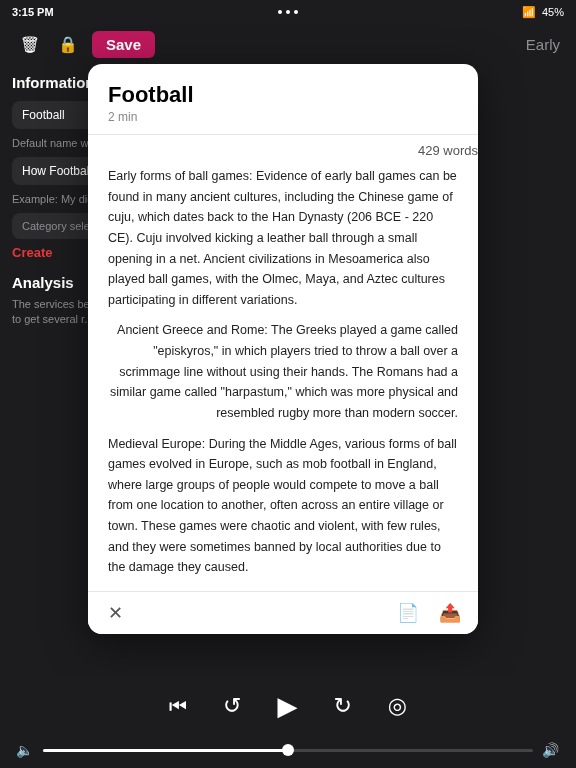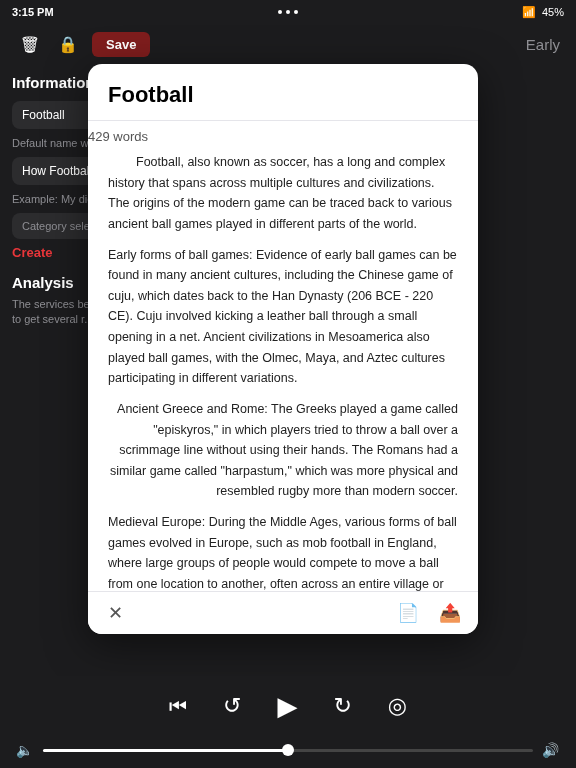--- a/index.html
+++ b/index.html
@@ -58,26 +58,26 @@
       align-items: center;
       gap: 10px;
     }
     .toolbar-icon {
       width: 28px; height: 28px;
       display: flex; align-items: center; justify-content: center;
       color: #fff;
       font-size: 16px;
     }
     .save-btn {
-      background: #7f1d1d;
+      background: #be185d;
       color: #fff;
       border: none;
       border-radius: 6px;
       padding: 5px 14px;
-      font-size: 13px;
+      font-size: 15px;
       font-weight: 600;
       cursor: pointer;
     }
     .cancel-btn {
       color: #8e8e93;
       background: none;
       border: none;
       font-size: 15px;
       cursor: pointer;
     }
@@ -173,21 +173,21 @@
     .modal-subtitle {
       font-size: 13px;
       color: #555;
       margin-bottom: 2px;
     }
     .modal-meta {
       font-size: 12px;
       color: #888;
     }
     .modal-word-count {
-      text-align: left;
+      text-align: right;
       font-size: 13px;
       font-weight: 500;
       color: #555;
       padding: 8px 0 4px 0;
     }
     .modal-body {
       padding: 4px 20px 10px 20px;
       overflow-y: auto;
       flex: 1;
       font-size: 12.5px;
@@ -323,24 +323,24 @@
     <div class="sidebar-analysis-text">
       <span>The services below help t...
 Subscribe to get several r...</span>
     </div>
     <div class="none-label">None</div>
   </div>
 
   <div class="modal-card">
     <div class="modal-header">
       <div class="modal-title">Football</div>
+      <div class="modal-meta">2 min</div>
     </div>
     <div class="modal-word-count">429 words</div>
     <div class="modal-body">
-        <p>Football, also known as soccer, has a long and complex history that spans across multiple cultures and civilizations. The origins of the modern game can be traced back to various ancient ball games played in different parts of the world.</p>
         <p style="text-indent: 0px;">Early forms of ball games: Evidence of early ball games can be found in many ancient cultures, including the Chinese game of cuju, which dates back to the Han Dynasty (206 BCE - 220 CE). Cuju involved kicking a leather ball through a small opening in a net. Ancient civilizations in Mesoamerica also played ball games, with the Olmec, Maya, and Aztec cultures participating in different variations.</p>
         <p style="text-indent: 0px; text-align: right;">Ancient Greece and Rome: The Greeks played a game called "episkyros," in which players tried to throw a ball over a scrimmage line without using their hands. The Romans had a similar game called "harpastum," which was more physical and resembled rugby more than modern soccer.</p>
         <p style="text-indent: 0px;">Medieval Europe: During the Middle Ages, various forms of ball games evolved in Europe, such as mob football in England, where large groups of people would compete to move a ball from one location to another, often across an entire village or town. These games were chaotic and violent, with few rules, and they were sometimes banned by local authorities due to the damage they caused.</p>
       </div>
     <div class="modal-footer">
       <button class="modal-close-btn">✕</button>
       <div class="modal-action-icons">
         <span class="modal-action-icon">📄</span>
         <span class="modal-action-icon">📤</span>
       </div>

